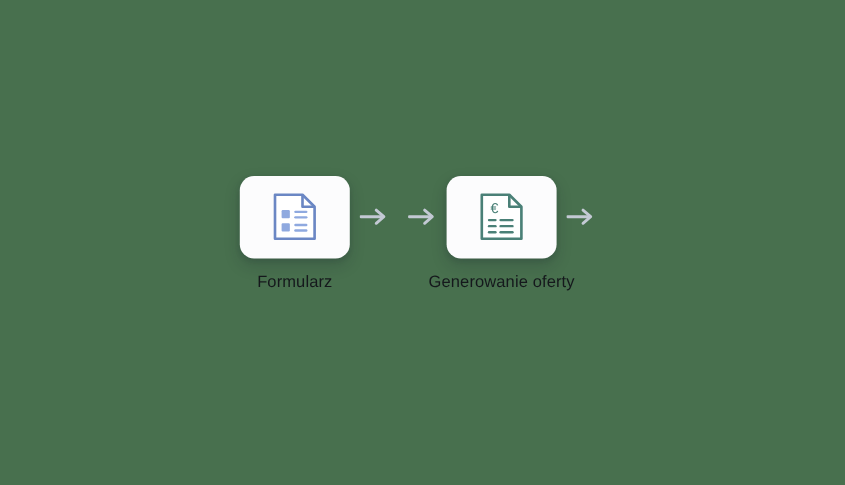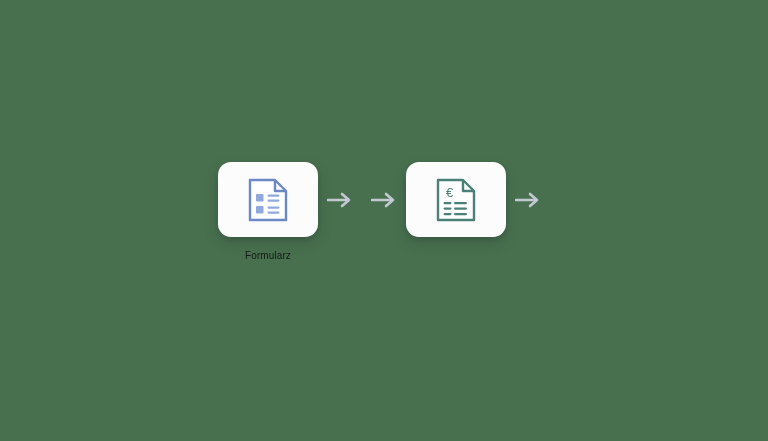--- a/index.html
+++ b/index.html
@@ -48,21 +48,21 @@
     box-shadow: 0 6px 14px rgba(20, 30, 45, 0.18),
                 0 2px 5px rgba(20, 30, 45, 0.10);
   }
 
   .card svg {
     display: block;
   }
 
   .step-label {
     margin-top: 14px;
-    font-size: 10px;
+    font-size: 15px;
     line-height: 1;
     color: #15181c;
     white-space: nowrap;
     text-align: center;
     letter-spacing: 0.1px;
   }
 
   .connector {
     width: 44px;
     height: 75px;
@@ -128,20 +128,21 @@
             <text x="14.5" y="19.5" font-family="'Liberation Sans', sans-serif" font-size="13" fill="#4a8077" text-anchor="middle">€</text>
             <rect x="8.5" y="25" width="8" height="2.2" rx="1.1" fill="#4a8077"></rect>
             <rect x="19" y="25" width="13" height="2.2" rx="1.1" fill="#4a8077"></rect>
             <rect x="8.5" y="30.5" width="8" height="2.2" rx="1.1" fill="#4a8077"></rect>
             <rect x="19" y="30.5" width="13" height="2.2" rx="1.1" fill="#4a8077"></rect>
             <rect x="8.5" y="36" width="8" height="2.2" rx="1.1" fill="#4a8077"></rect>
             <rect x="19" y="36" width="13" height="2.2" rx="1.1" fill="#4a8077"></rect>
           </svg>
         </span>
       </div>
+      <div class="step-label">Generowanie oferty</div>
     </div>
 
     <div class="connector">
       <span>
         <svg width="26" height="16" viewBox="0 0 26 16" fill="none">
           <path d="M1 8 H21" stroke="#c3c9d4" stroke-width="2.6" stroke-linecap="round"></path>
           <path d="M15 2 L22 8 L15 14" stroke="#c3c9d4" stroke-width="2.6" stroke-linecap="round" stroke-linejoin="round" fill="none"></path>
         </svg>
       </span>
     </div>

